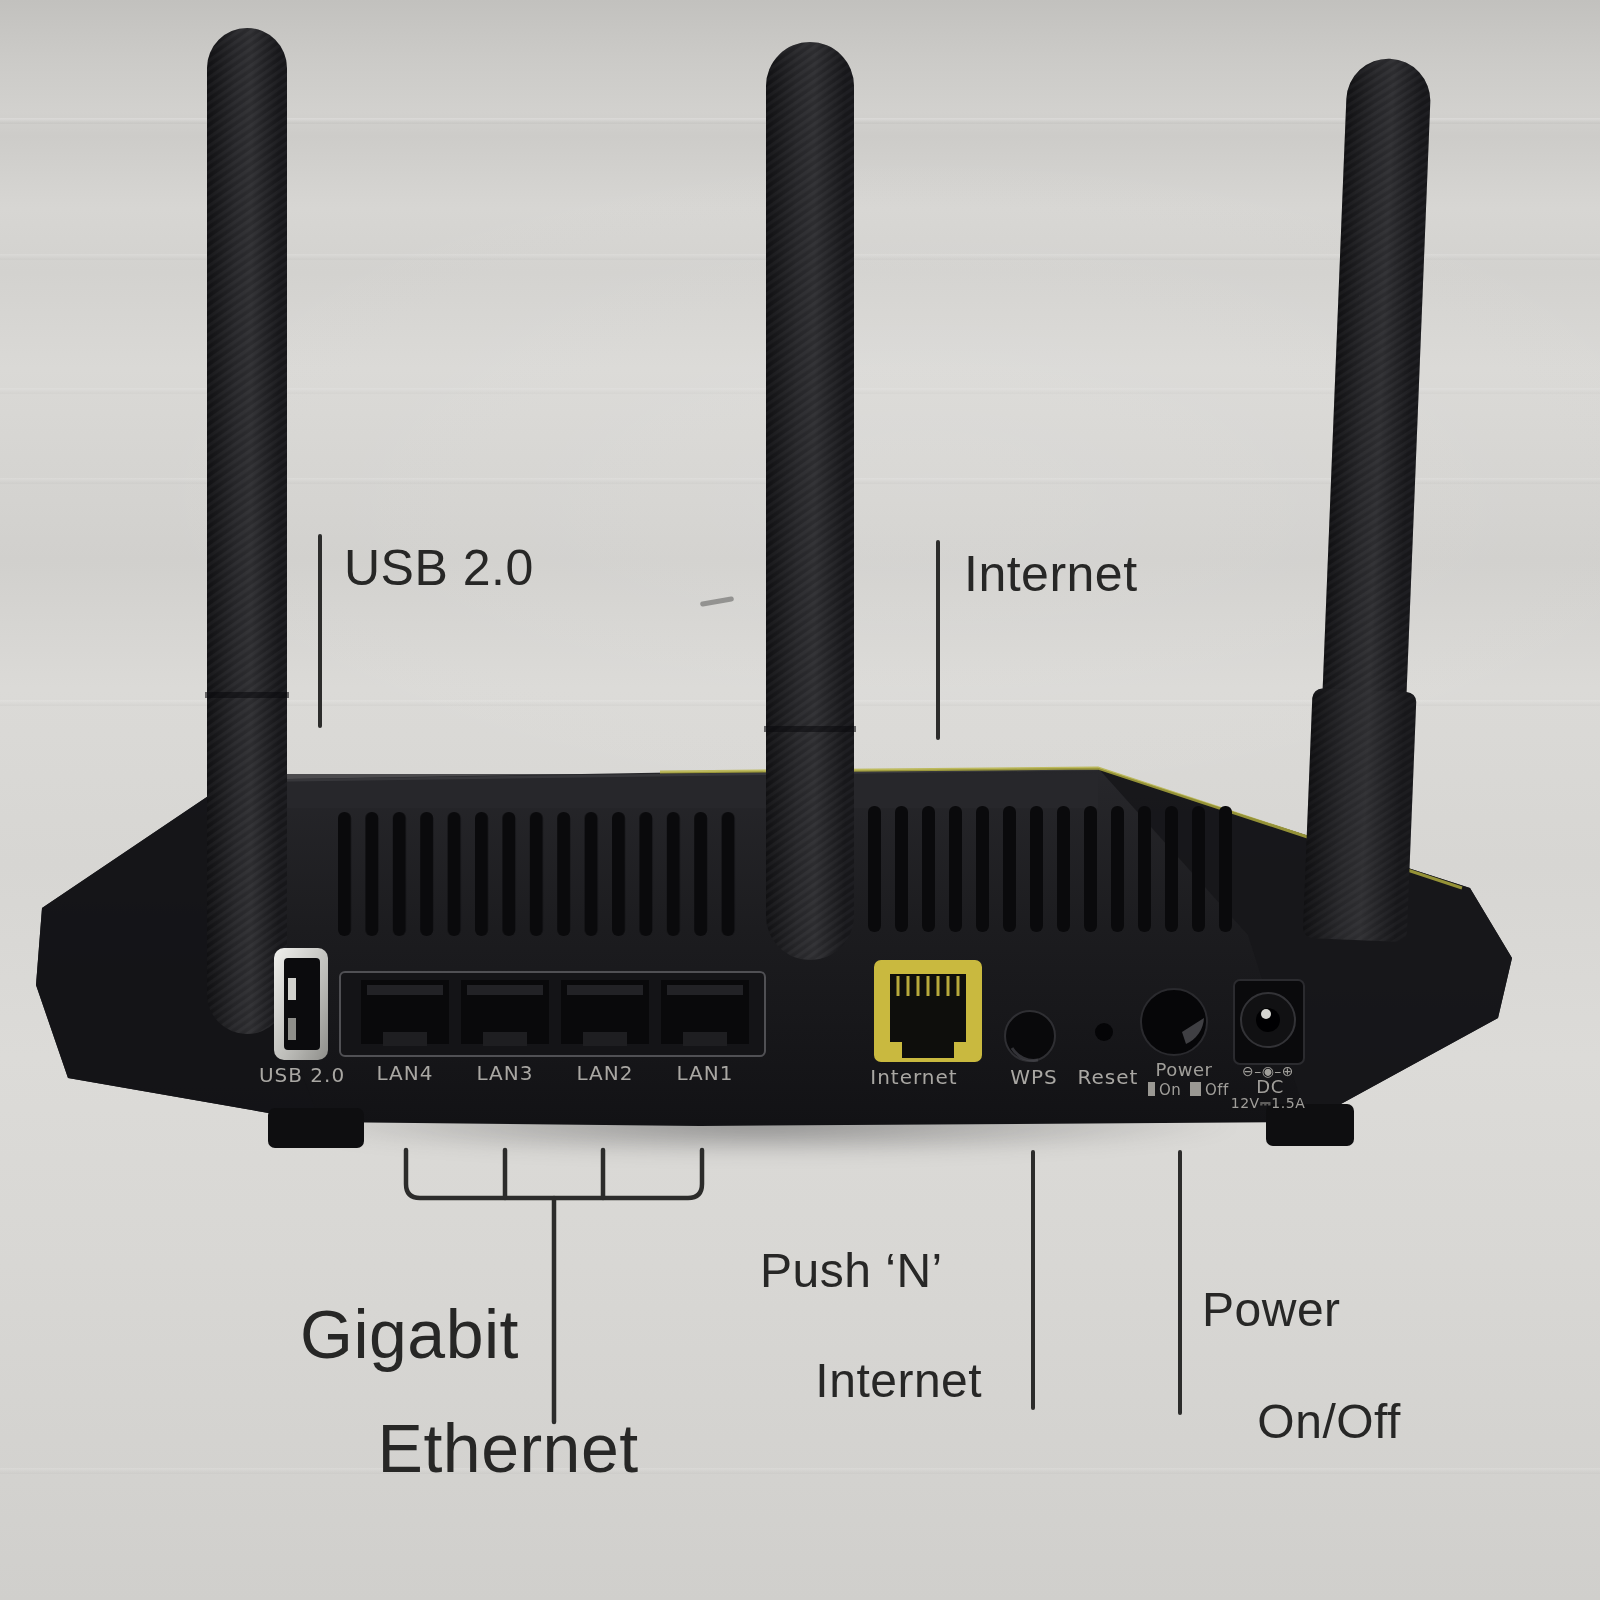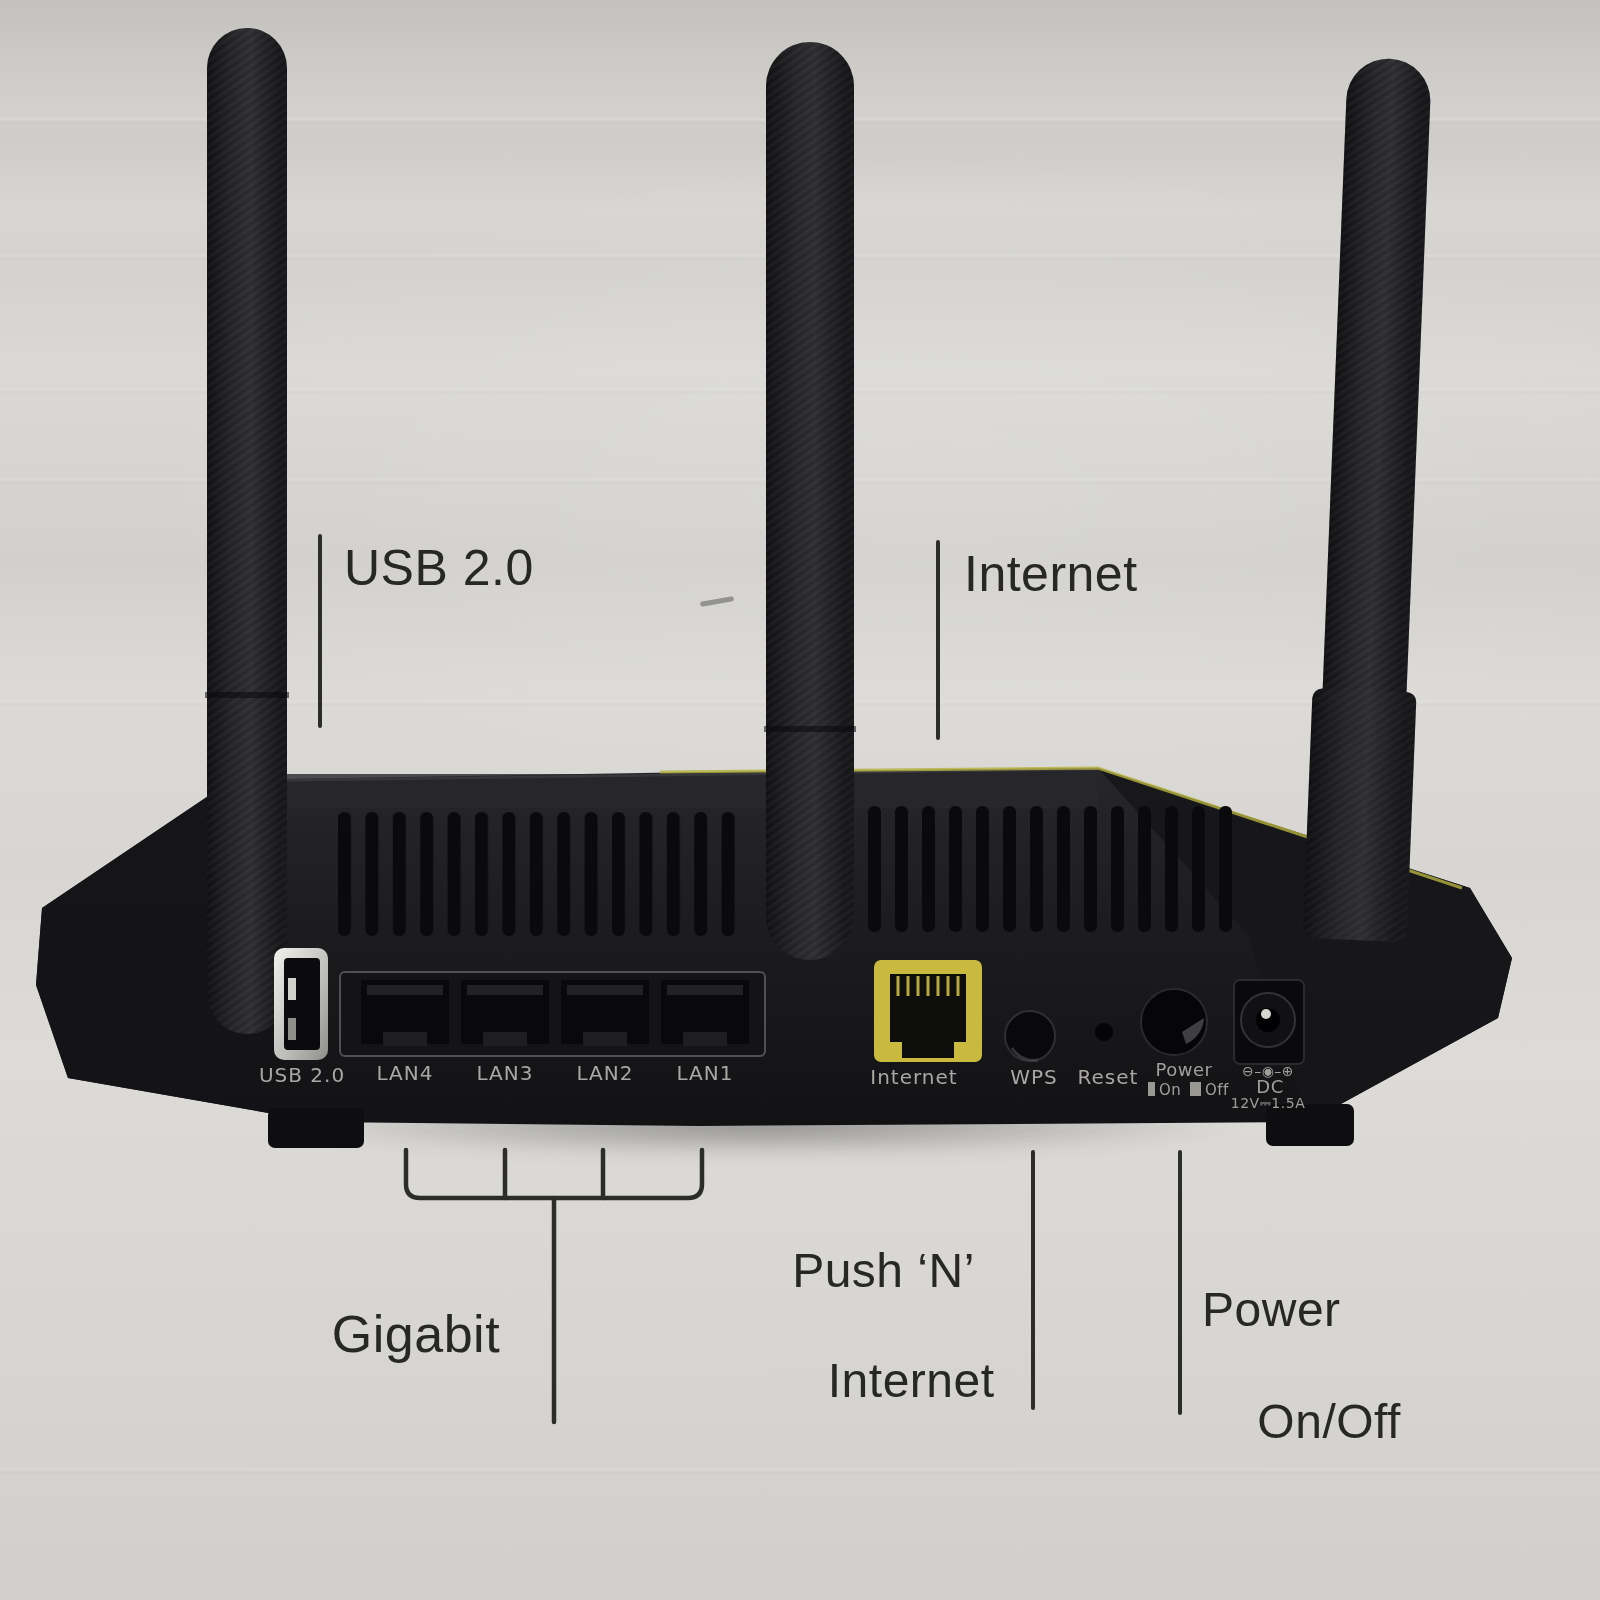--- a/index.html
+++ b/index.html
@@ -19,21 +19,21 @@
   }
   .crease{position:absolute;left:0;width:1600px;height:6px;opacity:.45;
     background:linear-gradient(180deg, rgba(255,255,255,.5), rgba(110,110,108,.18));}
   .device-shadow{position:absolute;left:90px;top:1080px;width:1340px;height:90px;
     background:radial-gradient(ellipse 50% 50% at 50% 50%, rgba(35,35,38,.40), rgba(35,35,38,0) 72%);
     filter:blur(8px);}
   svg.device{position:absolute;left:0;top:0;width:1600px;height:1600px;}
 
   .callout-text{position:absolute;color:#272726;font-size:50px;font-weight:500;
     letter-spacing:.5px;line-height:56px;white-space:pre;}
-  .align-right{text-align:center;}
+  .align-right{text-align:left;}
   .vline{position:absolute;width:4px;background:#2c2c2b;border-radius:2px;}
   .stray-dash{position:absolute;left:700px;top:599px;width:34px;height:5px;border-radius:3px;
     background:#6f6f6d;opacity:.65;transform:rotate(-10deg);}
   .plabel{fill:#b6b4af;font-family:"DejaVu Sans",sans-serif;font-size:20px;letter-spacing:1px;opacity:.92;}
   .plabel-sm{fill:#b0aea9;font-family:"DejaVu Sans",sans-serif;letter-spacing:.5px;opacity:.9;}
 </style>
 </head>
 <body>
 
 <div class="stage">
@@ -204,22 +204,22 @@
     </g>
   </svg>
 
   <div class="vline" style="left:318px;top:534px;height:194px"></div>
   <div class="callout-text" style="left:344px;top:540px">USB 2.0</div>
   <div class="stray-dash"></div>
 
   <div class="vline" style="left:936px;top:540px;height:200px"></div>
   <div class="callout-text" style="left:964px;top:546px">Internet</div>
 
-  <div class="callout-text align-right" style="left:300px;top:1306px;width:232px;font-size:52px;line-height:57px"><span>Gigabit</span><br>
-    </div>
+  <div class="callout-text align-right" style="left:300px;top:1306px;width:232px;font-size:68px;line-height:57px"><span>Gigabit</span><br>
+    <span>Ethernet</span></div>
 
   <div class="vline" style="left:1031px;top:1150px;height:260px"></div>
   <div class="callout-text align-right" style="left:760px;top:1243px;width:247px;font-size:48px;line-height:55px"><span>Push ‘N’</span><br>
     <span>Internet</span><br>
     </div>
 
   <div class="vline" style="left:1178px;top:1150px;height:265px"></div>
   <div class="callout-text" style="left:1202px;top:1282px;font-size:48px;line-height:56px"><span>Power</span><br>
     <span>On/Off</span></div>
 

